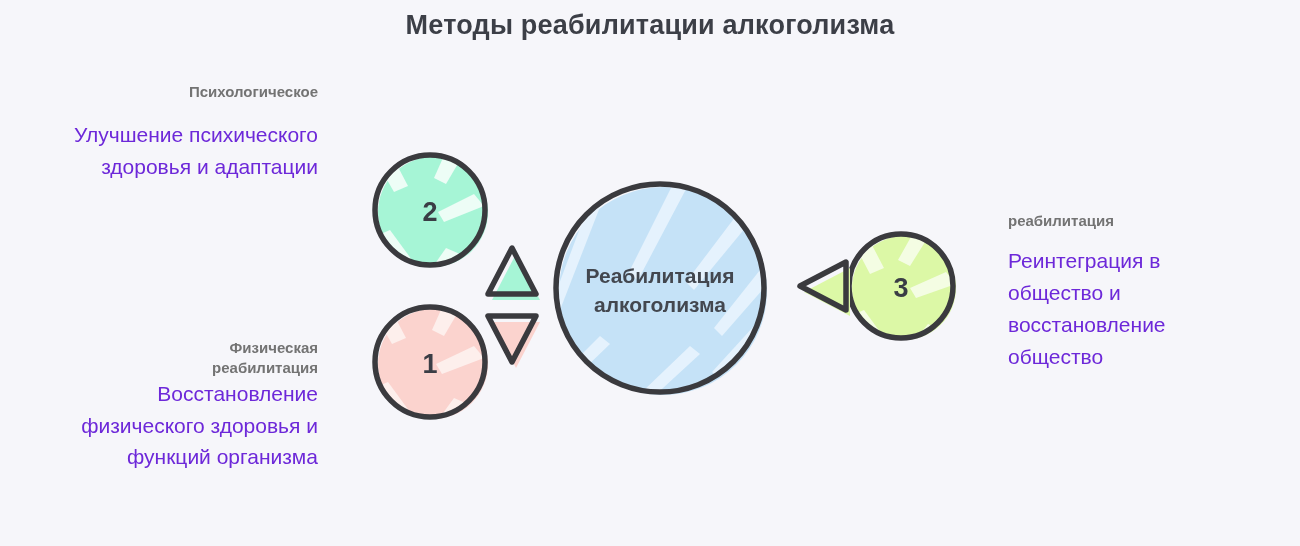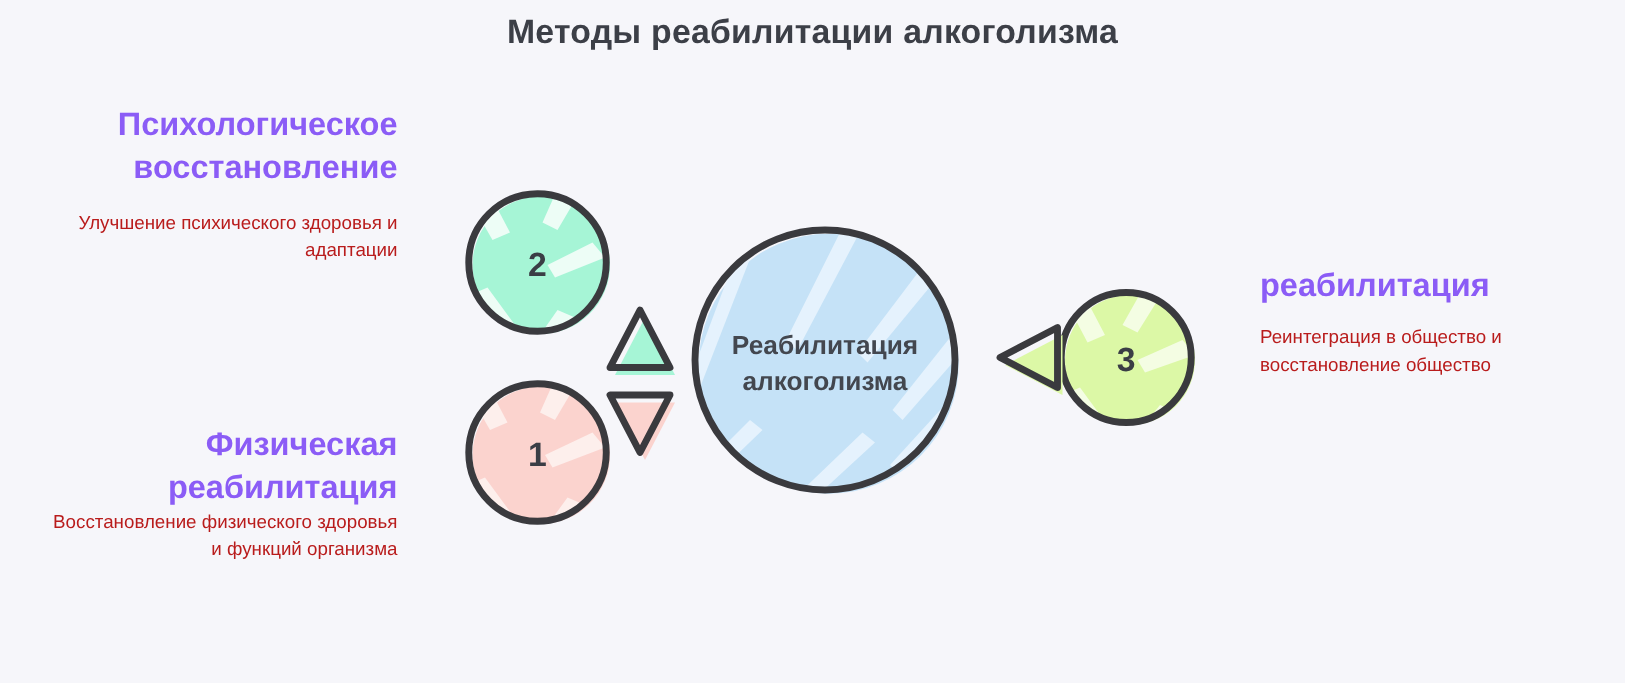--- a/index.html
+++ b/index.html
@@ -30,28 +30,28 @@
     text-align: center;
     font-size: 27px;
     font-weight: bold;
     color: #3c3f47;
     letter-spacing: 0.2px;
   }
 
   
   .block { position: absolute; }
   .block .heading {
-    font-size: 26px;
-    font-weight: bold;
-    color: #8b5cf6;
+    font-size: 15px;
+    font-weight: bold;
+    color: #737373;
     line-height: 1.32;
   }
   .block .body {
-    font-size: 15px;
-    color: #b91c1c;
+    font-size: 21px;
+    color: #6d28d9;
     line-height: 1.52;
   }
   .block.right-align { text-align: right; }
   .block.left-align  { text-align: left; }
 
   #block-psych {
     left: 40px;  top: 82px;  width: 278px;
   }
   #block-psych .body { margin-top: 17px; }
 
@@ -91,21 +91,20 @@
 </head>
 <body>
 
 <div id="stage">
 
   <div class="page-title">Методы реабилитации алкоголизма</div>
 
   <div class="block right-align" id="block-psych">
     <div class="heading">
       <div>Психологическое</div>
-      <div>восстановление</div>
     </div>
     <div class="body">Улучшение психического здоровья и адаптации</div>
   </div>
 
   <div class="block right-align" id="block-phys">
     <div class="heading">
       <div>Физическая</div>
       <div>реабилитация</div>
     </div>
     <div class="body">Восстановление физического здоровья и функций организма</div>

